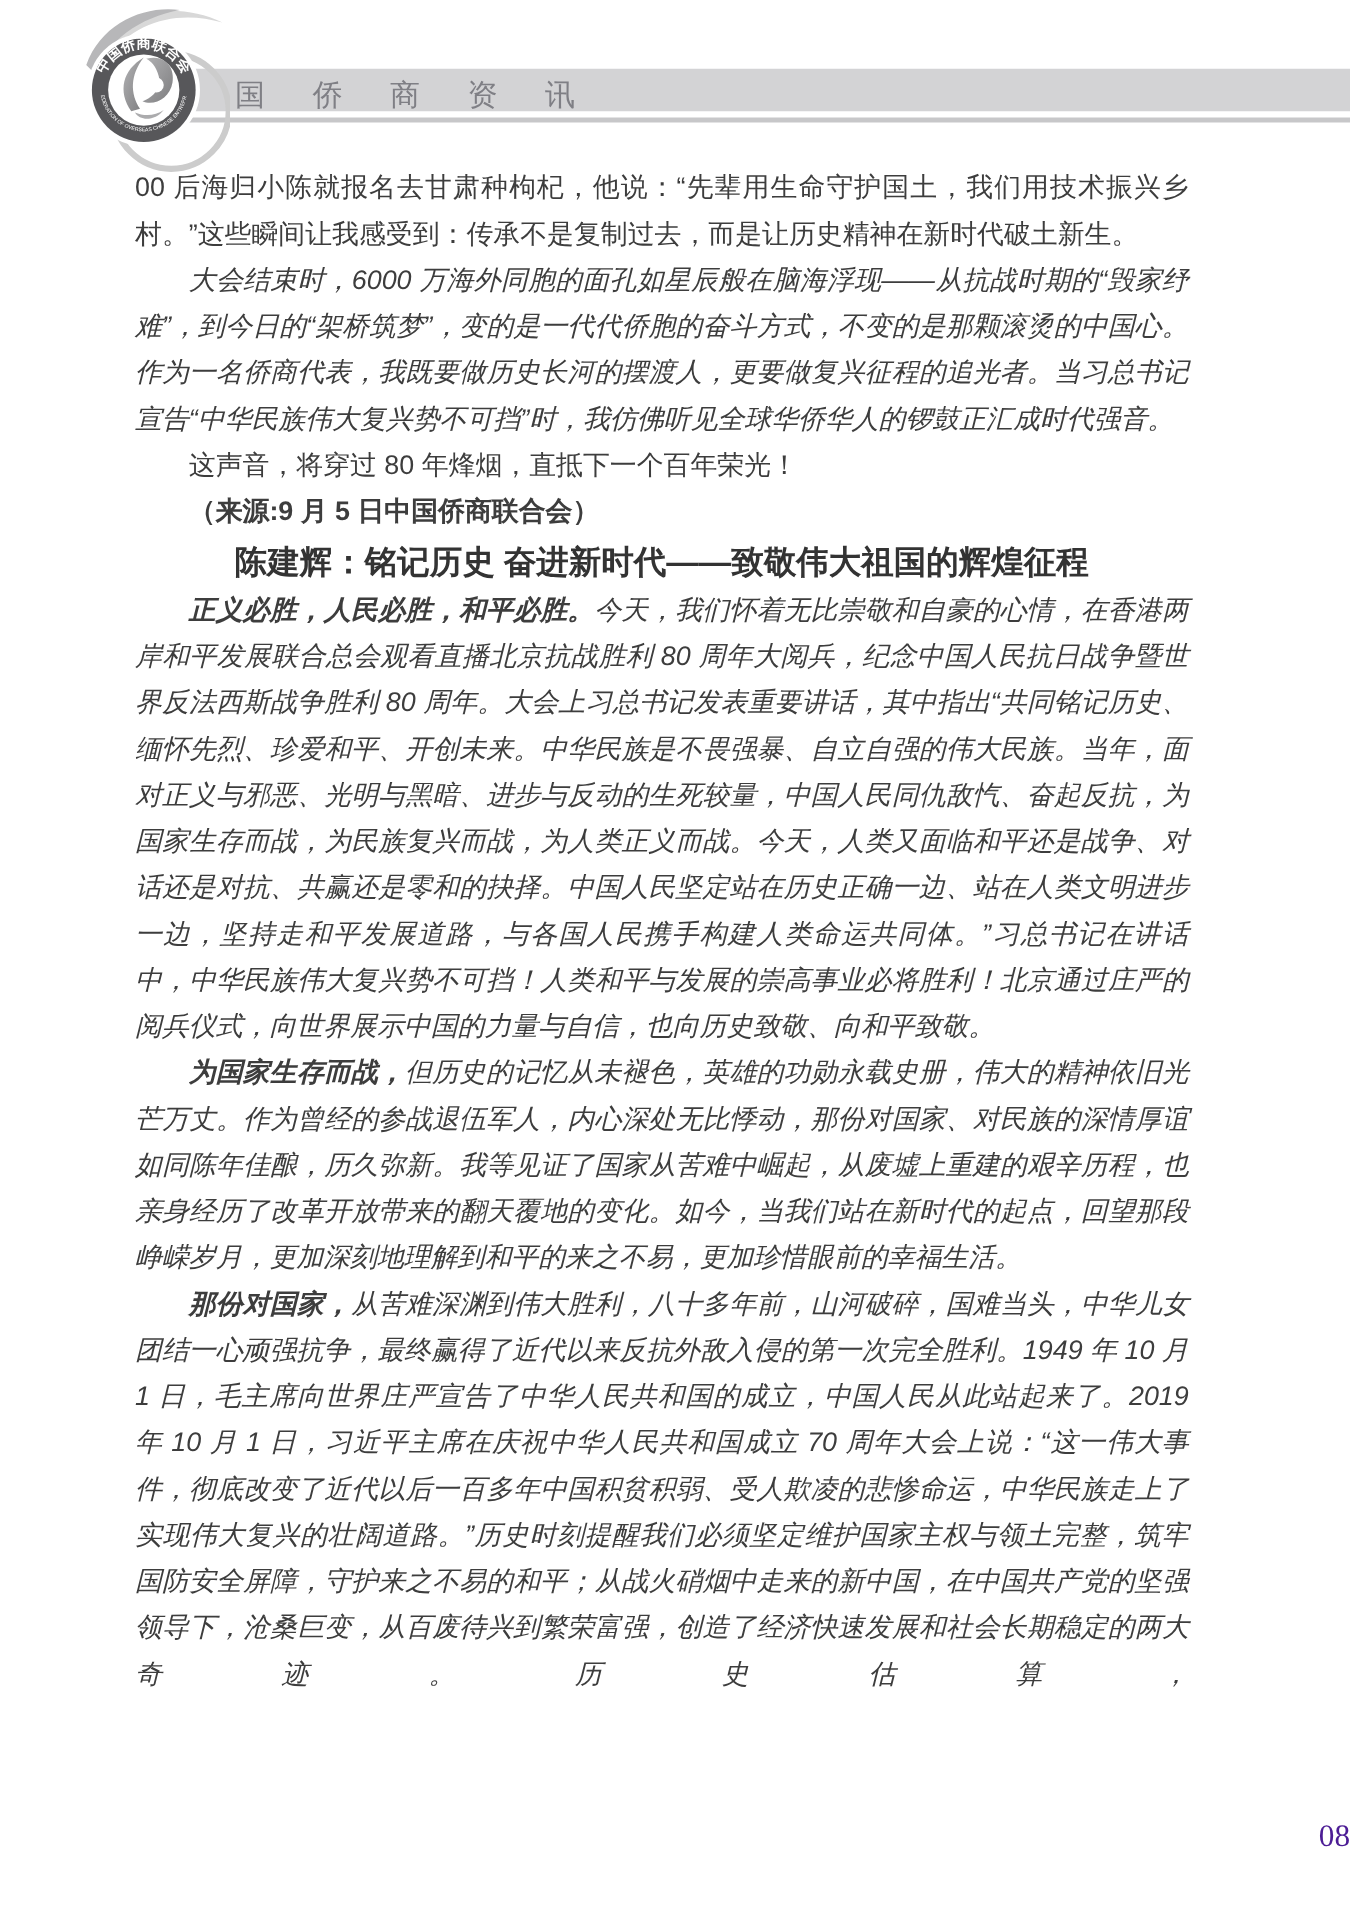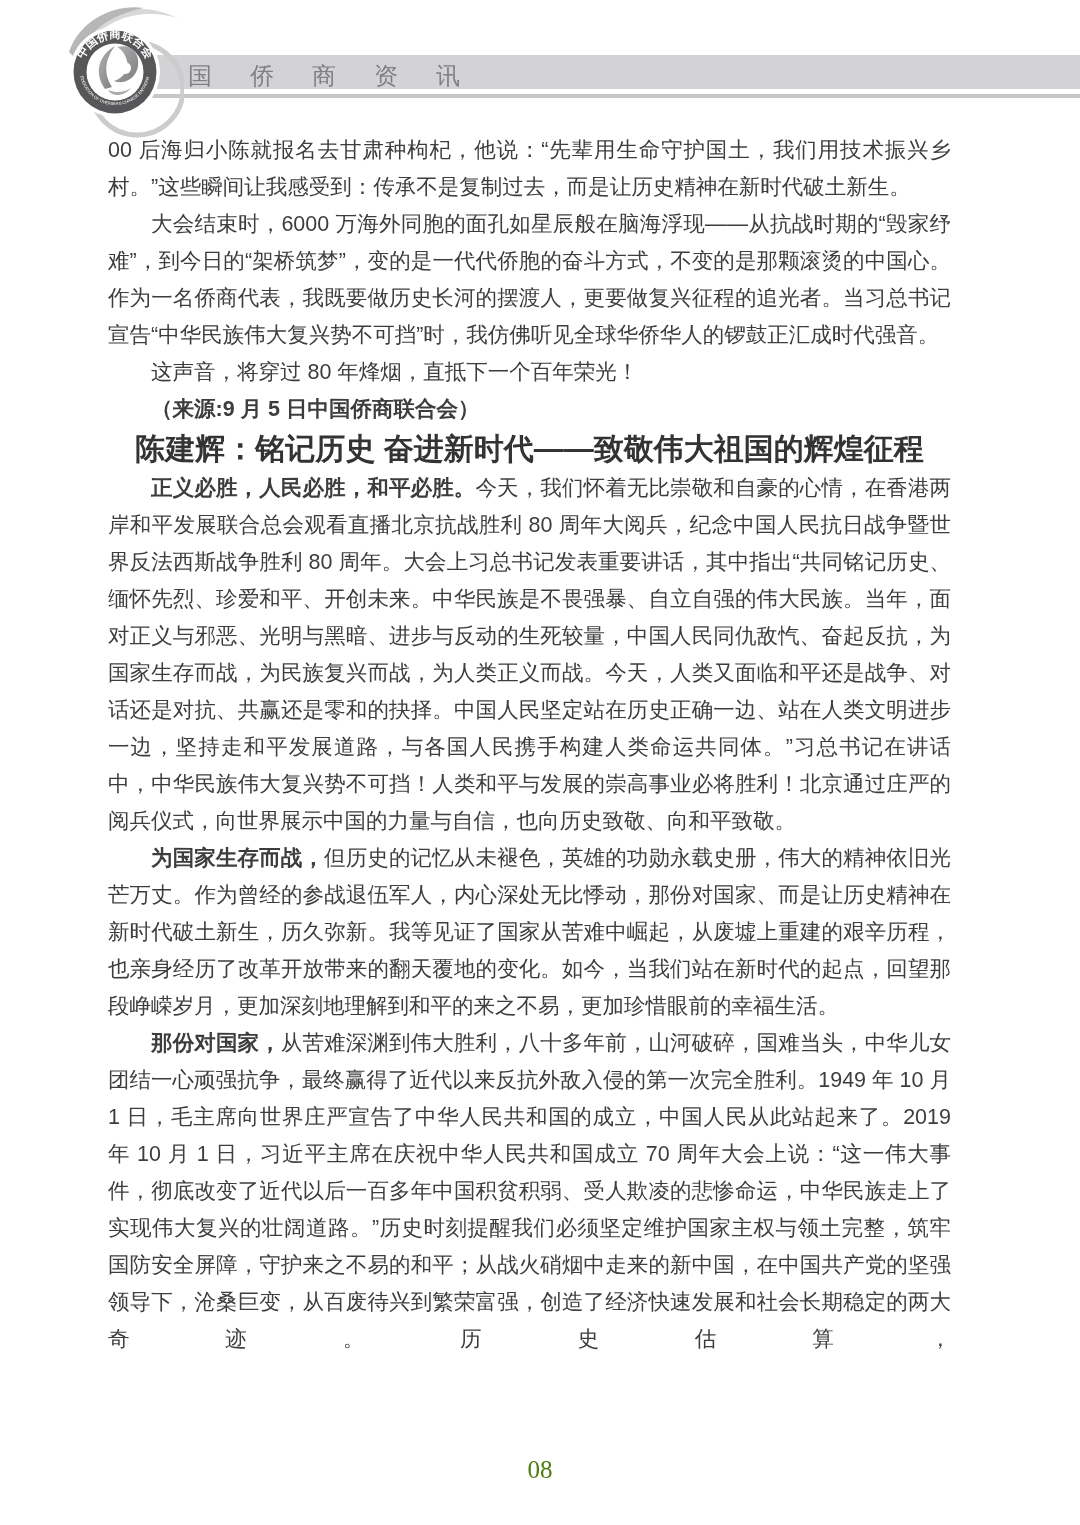--- a/index.html
+++ b/index.html
@@ -22,33 +22,33 @@
     background:#c7c7c9; z-index:1;
   }
   .logo { position:absolute; left:24px; top:0; z-index:2; }
   
   .content {
     position:absolute; left:108px; top:132px; width:843px;
     font-size:21.5px; line-height:37px; color:#3d3d3d;
     text-align:justify;
   }
   .content p { margin:0; }
-  .indent { text-indent:2em; }
+  .indent { text-indent:2em;font-style:italic; }
   .source-line { display:flex; justify-content:space-between; padding-left:43px;flex-direction:column; }
   .lead { font-weight:bold; }
   .src { font-weight:bold; white-space:nowrap; }
   .article-title {
-    font-size:30px; line-height:42px; font-weight:bold; color:#333333;
+    font-size:26px; line-height:42px; font-weight:bold; color:#333333;
     text-align:center; text-indent:0; margin:65px 0 22px 0;
   }
   .fill-last { text-align-last:justify; }
   
   .page-number {
-    position:absolute; left:0; right:0; top:1456px; text-align:center;
-    font-family:"Liberation Serif", serif; font-size:25px; color:#4d7c0f;
+    position:absolute; left:0; right:0; top:1456px; text-align:right;
+    font-family:"Liberation Serif", serif; font-size:25px; color:#4c1d95;
   }
 </style>
 </head>
 <body>
 
 <div class="page">
 
   <div class="header-bar"></div>
   <div class="bar-title">中国侨商资讯</div>
   <div class="header-rule"></div>
@@ -97,21 +97,21 @@
       <span class="src">（来源:9 月 5 日中国侨商联合会）</span>
     </p>
 
     <p class="article-title">陈建辉：铭记历史 奋进新时代——致敬伟大祖国的辉煌征程</p>
 
     <p class="indent">
       <span class="lead">正义必胜，人民必胜，和平必胜。</span><span>今天，我们怀着无比崇敬和自豪的心情，在香港两岸和平发展联合总会观看直播北京抗战胜利 80 周年大阅兵，纪念中国人民抗日战争暨世界反法西斯战争胜利 80 周年。大会上习总书记发表重要讲话，其中指出“共同铭记历史、缅怀先烈、珍爱和平、开创未来。中华民族是不畏强暴、自立自强的伟大民族。当年，面对正义与邪恶、光明与黑暗、进步与反动的生死较量，中国人民同仇敌忾、奋起反抗，为国家生存而战，为民族复兴而战，为人类正义而战。今天，人类又面临和平还是战争、对话还是对抗、共赢还是零和的抉择。中国人民坚定站在历史正确一边、站在人类文明进步一边，坚持走和平发展道路，与各国人民携手构建人类命运共同体。”习总书记在讲话中，中华民族伟大复兴势不可挡！人类和平与发展的崇高事业必将胜利！北京通过庄严的阅兵仪式，向世界展示中国的力量与自信，也向历史致敬、向和平致敬。</span>
     </p>
 
     <p class="indent">
-      <span class="lead">为国家生存而战，</span><span>但历史的记忆从未褪色，英雄的功勋永载史册，伟大的精神依旧光芒万丈。作为曾经的参战退伍军人，内心深处无比悸动，那份对国家、而是让历史精神在新时代破土新生，历久弥新。我等见证了国家从苦难中崛起，从废墟上重建的艰辛历程，也亲身经历了改革开放带来的翻天覆地的变化。如今，当我们站在新时代的起点，回望那段峥嵘岁月，更加深刻地理解到和平的来之不易，更加珍惜眼前的幸福生活。</span>
+      <span class="lead">为国家生存而战，</span><span>但历史的记忆从未褪色，英雄的功勋永载史册，伟大的精神依旧光芒万丈。作为曾经的参战退伍军人，内心深处无比悸动，那份对国家、对民族的深情厚谊如同陈年佳酿，历久弥新。我等见证了国家从苦难中崛起，从废墟上重建的艰辛历程，也亲身经历了改革开放带来的翻天覆地的变化。如今，当我们站在新时代的起点，回望那段峥嵘岁月，更加深刻地理解到和平的来之不易，更加珍惜眼前的幸福生活。</span>
     </p>
 
     <p class="indent fill-last">
       <span class="lead">那份对国家，</span><span>从苦难深渊到伟大胜利，八十多年前，山河破碎，国难当头，中华儿女团结一心顽强抗争，最终赢得了近代以来反抗外敌入侵的第一次完全胜利。1949 年 10 月 1 日，毛主席向世界庄严宣告了中华人民共和国的成立，中国人民从此站起来了。2019 年 10 月 1 日，习近平主席在庆祝中华人民共和国成立 70 周年大会上说：“这一伟大事件，彻底改变了近代以后一百多年中国积贫积弱、受人欺凌的悲惨命运，中华民族走上了实现伟大复兴的壮阔道路。”历史时刻提醒我们必须坚定维护国家主权与领土完整，筑牢国防安全屏障，守护来之不易的和平；从战火硝烟中走来的新中国，在中国共产党的坚强领导下，沧桑巨变，从百废待兴到繁荣富强，创造了经济快速发展和社会长期稳定的两大奇迹。历史估算，</span>
     </p>
 
   </div>
 
   <div class="page-number">08</div>
 

